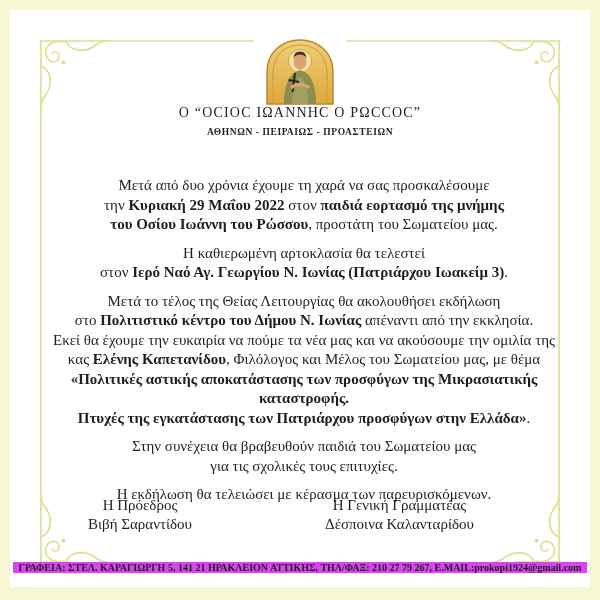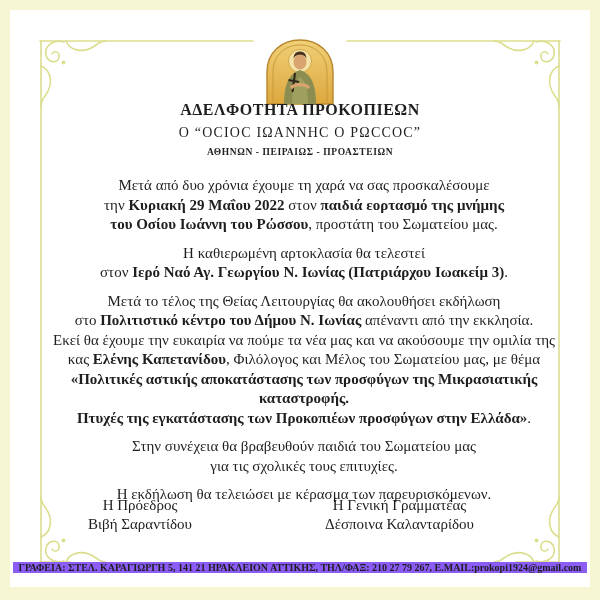--- a/index.html
+++ b/index.html
@@ -20,21 +20,21 @@
   .org-name{font-weight:bold;font-size:16px;letter-spacing:0.5px;line-height:20px;}
   .org-subtitle{font-size:14px;letter-spacing:1.2px;line-height:15px;margin-top:5px;}
   .org-regions{font-weight:bold;font-size:9.5px;letter-spacing:0.6px;line-height:13px;margin-top:6px;}
   .bodytext{position:absolute;left:30px;top:166px;width:520px;text-align:center;font-size:15px;line-height:19.5px;}
   .para{margin:0 0 9px 8px;}
   .b{font-weight:bold;}
   .signatures{position:absolute;left:0;top:486px;width:524px;display:flex;justify-content:space-between;
     padding:0 60px 0 78px;box-sizing:border-box;font-size:15px;line-height:19px;}
   .sig-block{text-align:center;}
   .footer{position:absolute;left:0;top:547px;width:580px;text-align:center;}
-  .footer-inner{display:inline-block;background:#8b5cf6;padding:0 6px;
+  .footer-inner{display:inline-block;background:#d946ef;padding:0 6px;
     font-weight:bold;font-size:10px;letter-spacing:0;white-space:nowrap;}
 </style>
 </head>
 <body>
 
 <div class="page">
 
   <svg class="frame-svg" viewBox="0 0 600 600" xmlns="http://www.w3.org/2000/svg">
     <g stroke="#dbde8e" stroke-width="1.6" fill="none" stroke-linecap="round">
 
@@ -74,42 +74,41 @@
       <path d="M31.5,24 C31.5,17 44.5,17 44.5,24 C44.5,19 43,15.5 38,15.5 C33,15.5 31.5,19 31.5,24 Z" fill="#4a3220"></path>
       <g stroke="#2e2418" stroke-width="2">
         <line x1="33" y1="37" x2="30.5" y2="56"></line>
         <line x1="26.5" y1="44" x2="37" y2="46"></line>
       </g>
       <path d="M29,52 C33,47.5 43,47.5 47,52" stroke="#d9a46f" stroke-width="3.4" fill="none"></path>
     </svg>
   </div>
 
   <div class="header">
-    <div class="org-name">ΑΔΕΛΦΟΤΗΤΑ ΠΡΟΚΟΠΙΕΩΝ</div>
     <div class="org-subtitle">Ο “ΟCΙΟC ΙΩΑΝΝΗC Ο ΡΩCCΟC”</div>
     <div class="org-regions">ΑΘΗΝΩΝ - ΠΕΙΡΑΙΩΣ - ΠΡΟΑΣΤΕΙΩΝ</div>
   </div>
 
   <div class="bodytext">
       <div class="para">
         <div class="line"><span>Μετά από δυο χρόνια έχουμε τη χαρά να σας προσκαλέσουμε</span></div>
         <div class="line"><span>την </span><span class="b">Κυριακή 29 Μαΐου 2022</span><span> στον </span><span class="b">παιδιά εορτασμό της μνήμης</span></div>
         <div class="line"><span class="b">του Οσίου Ιωάννη του Ρώσσου</span><span>, προστάτη του Σωματείου μας.</span></div>
       </div>
       <div class="para">
         <div class="line"><span>Η καθιερωμένη αρτοκλασία θα τελεστεί</span></div>
         <div class="line"><span>στον </span><span class="b">Ιερό Ναό Αγ. Γεωργίου Ν. Ιωνίας (Πατριάρχου Ιωακείμ 3)</span><span>.</span></div>
       </div>
       <div class="para">
         <div class="line"><span>Μετά το τέλος της Θείας Λειτουργίας θα ακολουθήσει εκδήλωση</span></div>
         <div class="line"><span>στο </span><span class="b">Πολιτιστικό κέντρο του Δήμου Ν. Ιωνίας</span><span> απέναντι από την εκκλησία.</span></div>
         <div class="line"><span>Εκεί θα έχουμε την ευκαιρία να πούμε τα νέα μας και να ακούσουμε την ομιλία της</span></div>
         <div class="line"><span>κας </span><span class="b">Ελένης Καπετανίδου</span><span>, Φιλόλογος και Μέλος του Σωματείου μας, με θέμα</span></div>
         <div class="line"><span class="b">«Πολιτικές αστικής αποκατάστασης των προσφύγων της Μικρασιατικής καταστροφής.</span></div>
-        <div class="line"><span class="b">Πτυχές της εγκατάστασης των Προκοπιέων προσφύγων στην Ελλάδα»</span><span>.</span></div>
+        <div class="line"><span class="b">Πτυχές της εγκατάστασης των Πατριάρχου προσφύγων στην Ελλάδα»</span><span>.</span></div>
       </div>
       <div class="para">
         <div class="line"><span>Στην συνέχεια θα βραβευθούν παιδιά του Σωματείου μας</span></div>
         <div class="line"><span>για τις σχολικές τους επιτυχίες.</span></div>
       </div>
       <div class="para">
         <div class="line"><span>Η εκδήλωση θα τελειώσει με κέρασμα των παρευρισκόμενων.</span></div>
       </div>
     </div>
 

